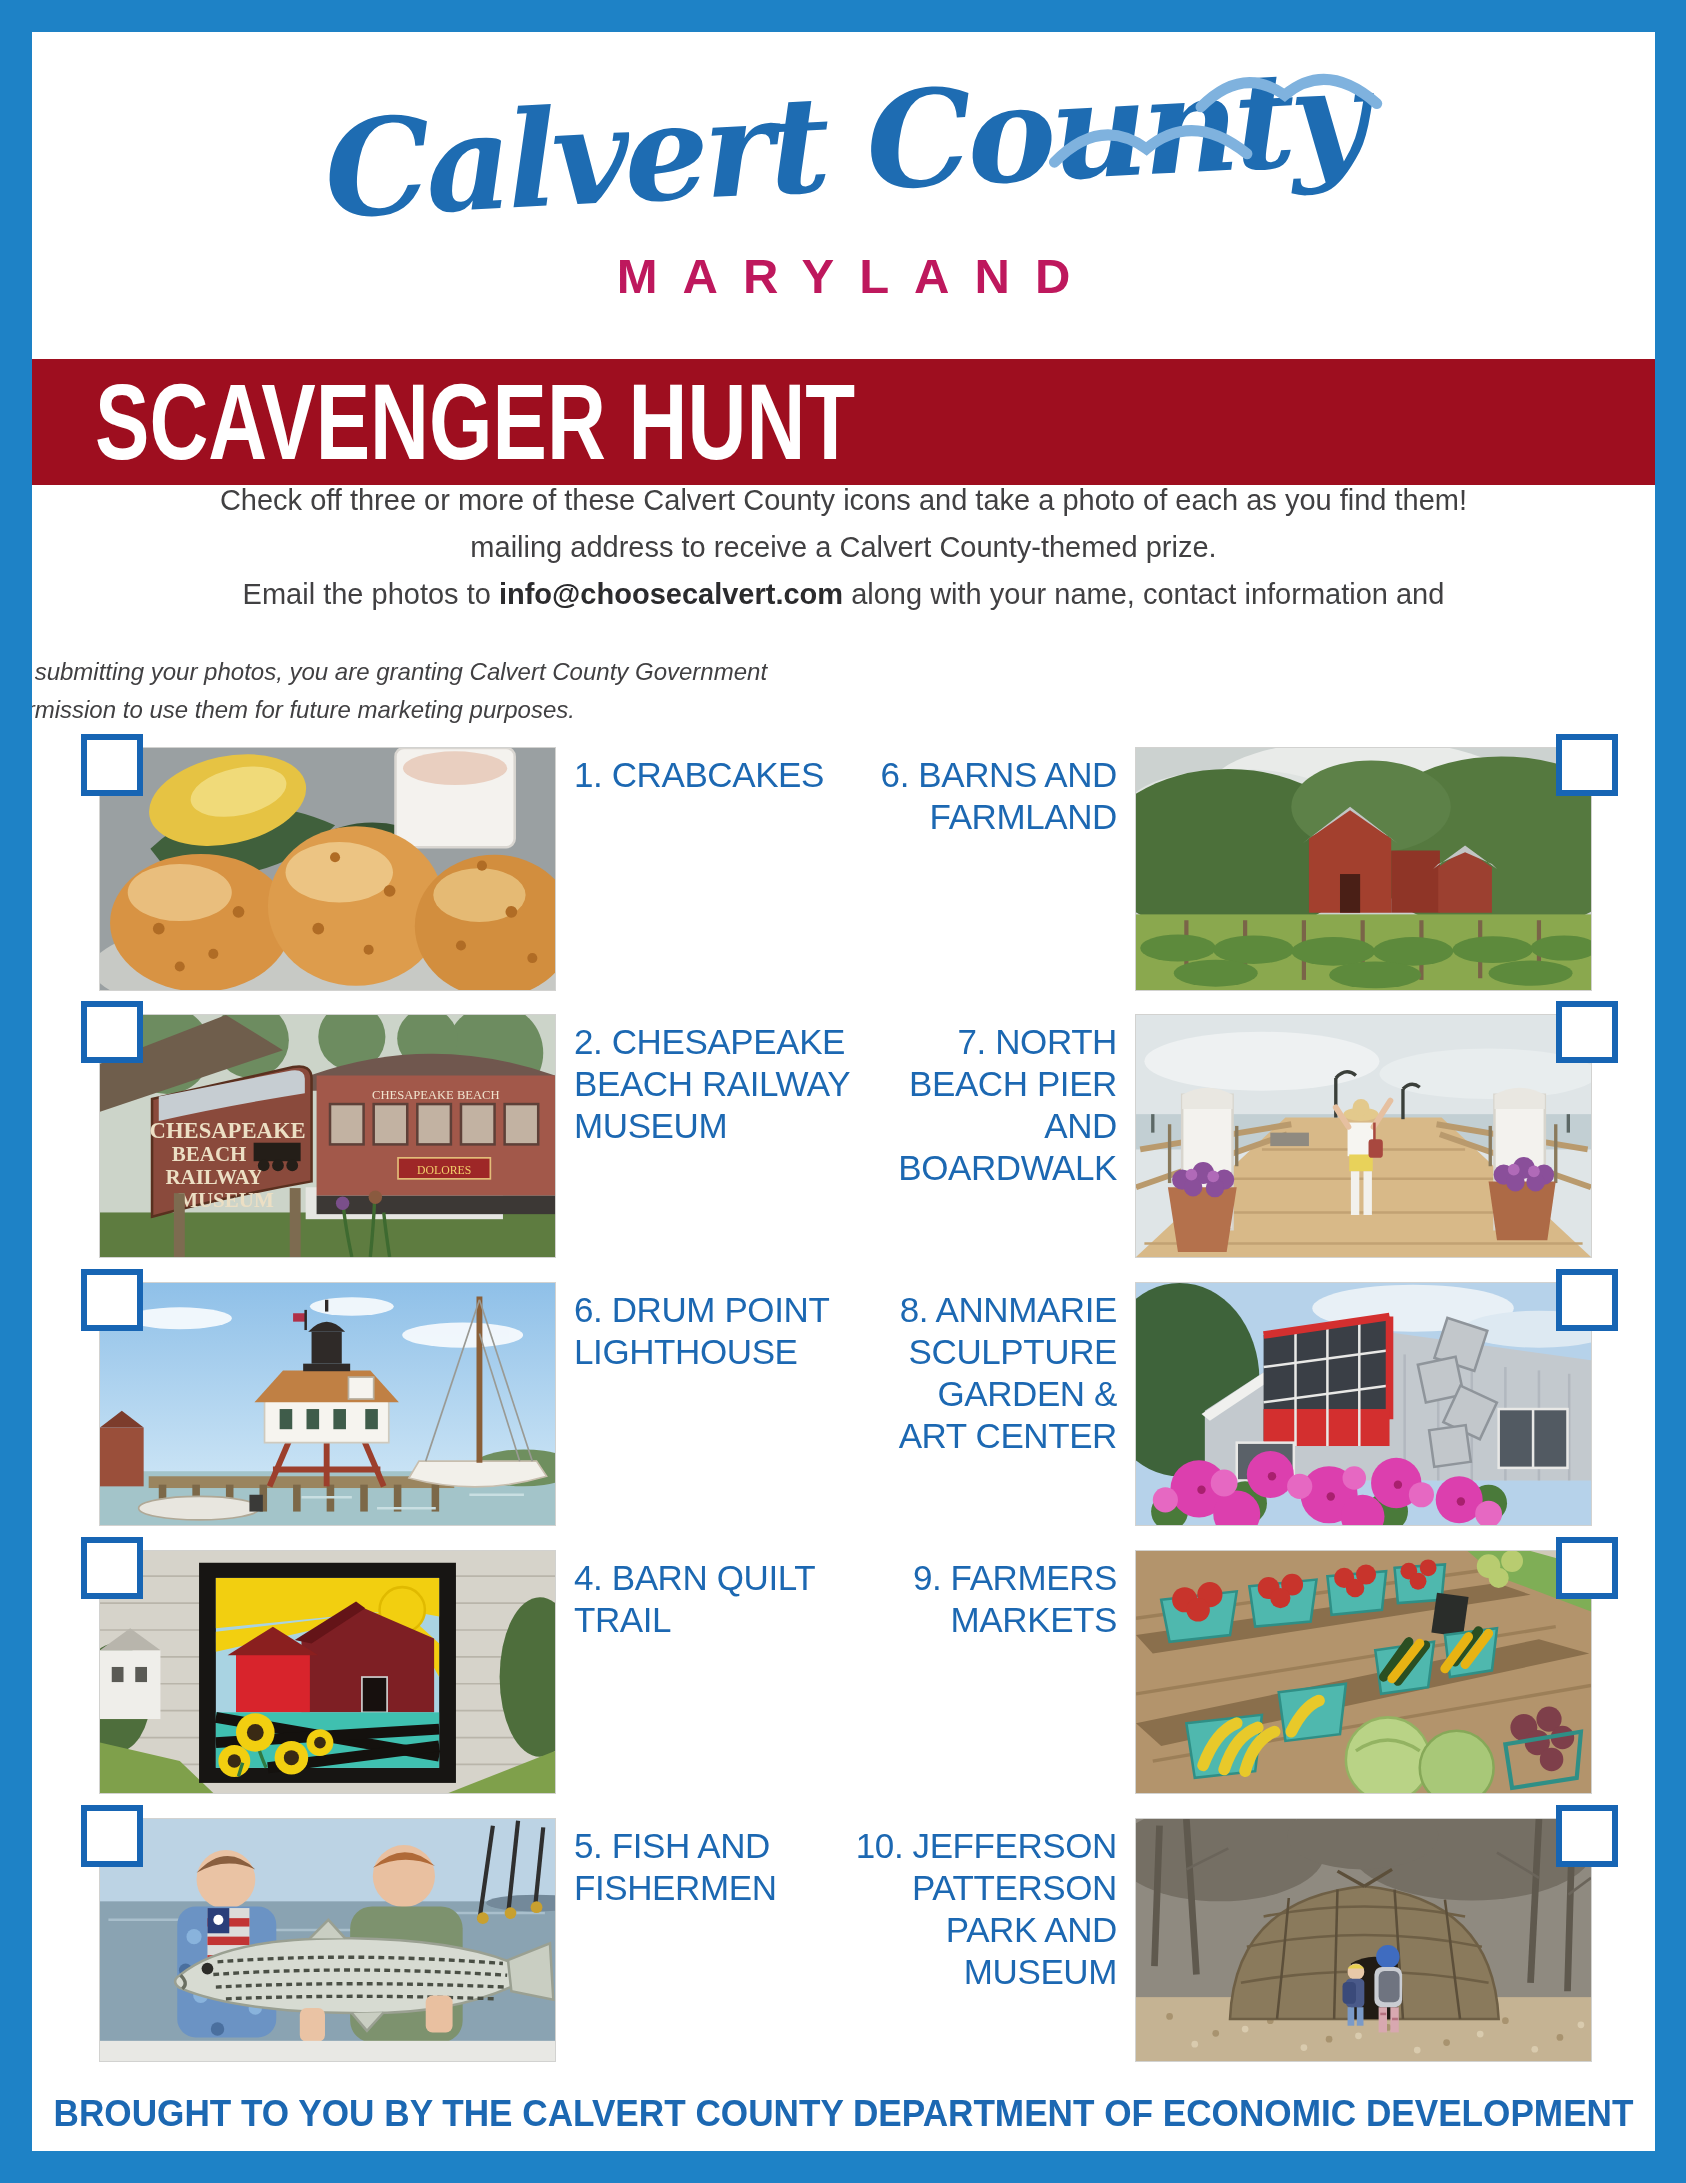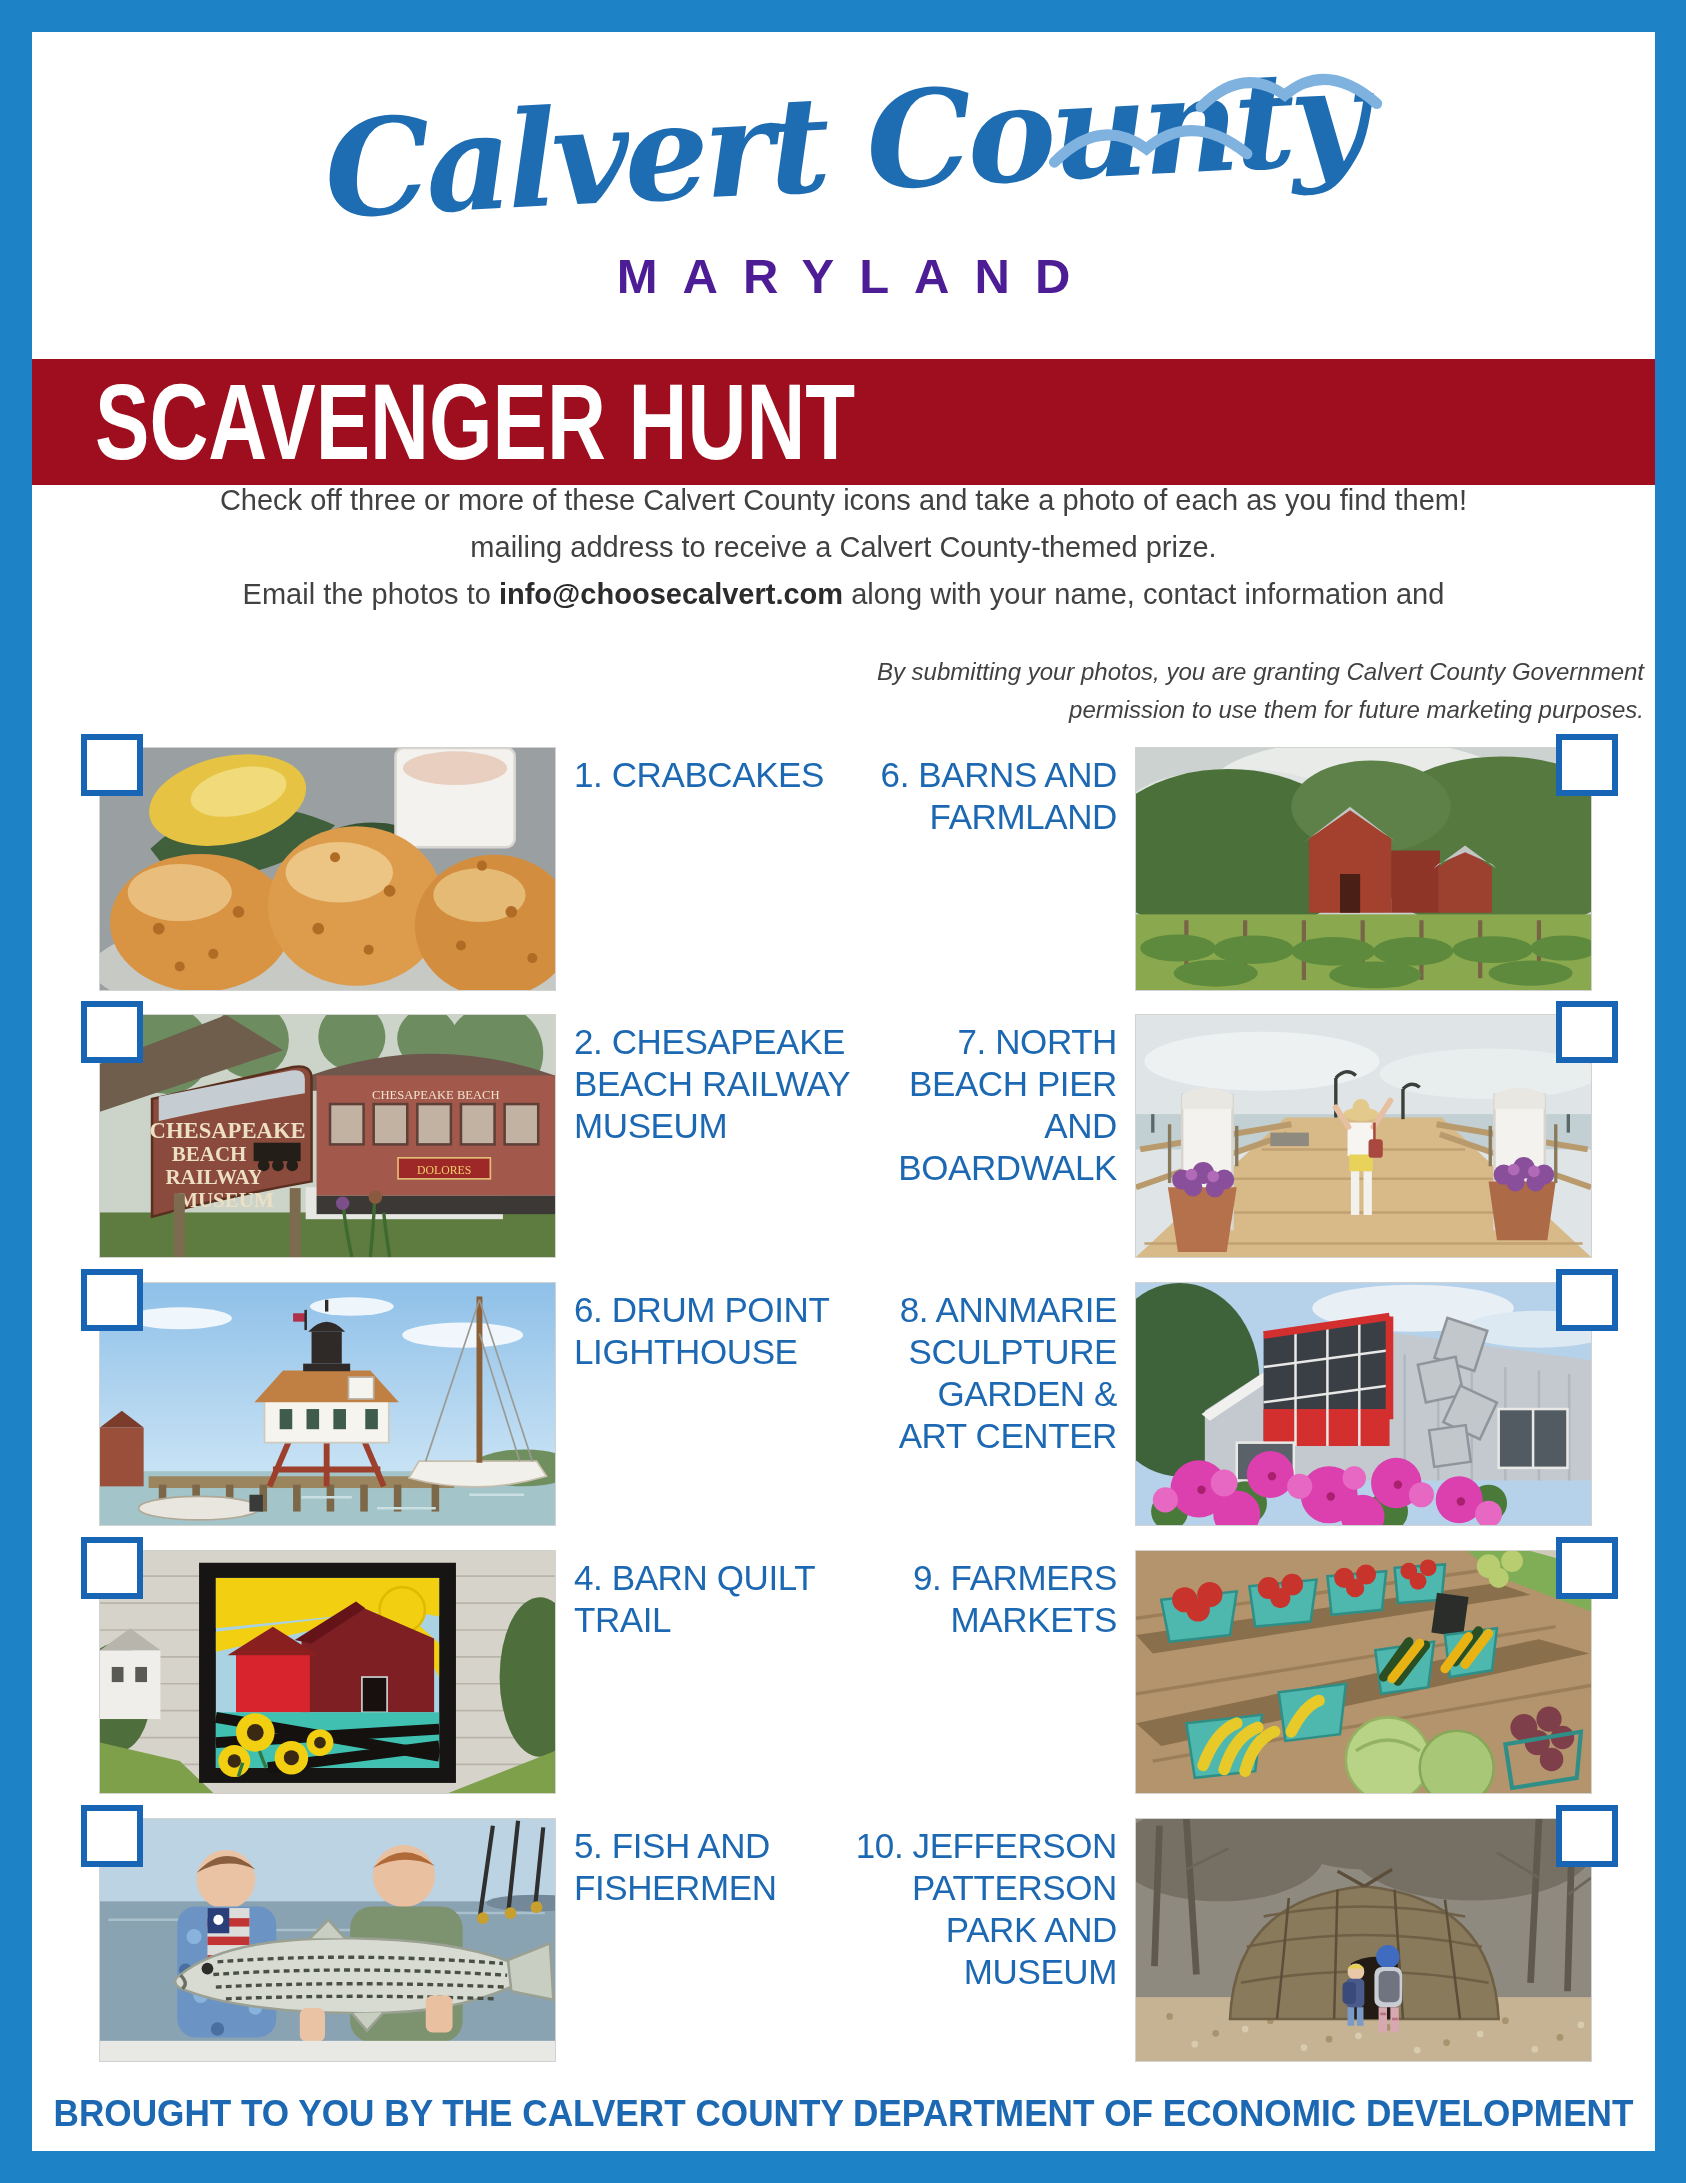--- a/index.html
+++ b/index.html
@@ -6,34 +6,34 @@
   body{width:1687px;height:2183px;background:#ffffff;font-family:"Liberation Sans",sans-serif;}
   .page{position:relative;width:1687px;height:2183px;background:#ffffff;overflow:hidden;}
   .frame{position:absolute;inset:0;border:32px solid #1e82c6;z-index:40;pointer-events:none;}
 
   
   .logo{position:absolute;top:40px;left:0;width:1687px;height:311px;text-align:center;}
   .logo-script{position:absolute;top:25px;left:0;width:100%;text-align:center;
     font-family:"DejaVu Serif",serif;font-style:italic;font-weight:bold;
     font-size:133px;color:#1e6cb2;letter-spacing:-5px;transform:rotate(-3deg);}
   .logo-sub{position:absolute;top:208px;left:0;width:100%;text-align:center;
-    font-size:49px;font-weight:bold;color:#4c1d95;letter-spacing:25px;text-indent:25px;}
+    font-size:49px;font-weight:bold;color:#be185d;letter-spacing:25px;text-indent:25px;}
   .birds{position:absolute;top:15px;left:1037px;width:353px;height:134px;}
 
   
   .banner{position:absolute;top:359px;left:0;width:1687px;height:126px;background:#9e0e1f;
     display:flex;align-items:center;justify-content:flex-start;}
   .banner-title{color:#ffffff;font-weight:bold;font-size:102px;letter-spacing:0px;
     transform:scale(0.8,1.05);white-space:nowrap;}
 
   
   .intro{position:absolute;top:477px;left:0;width:1687px;text-align:center;
     color:#414042;font-size:29px;line-height:47px;}
   .intro b{font-weight:bold;color:#2b2b2d;}
-  .note{position:absolute;top:653px;left:0;width:1644px;text-align:right;
+  .note{position:absolute;top:653px;left:0;width:1644px;text-align:left;
     color:#414042;font-size:24px;line-height:38px;font-style:italic;white-space:pre-line;}
 
   
   .photo{position:absolute;width:455px;height:242px;border:0.8px solid #d2d2d0;background:#a16207;overflow:hidden;}
   .photo svg{position:absolute;inset:0;width:100%;height:100%;display:block;}
   .photoL{left:99px;top:var(--t);}
   .photoR{left:1135px;top:var(--t);}
   .check{position:absolute;width:50px;height:50px;background:#ffffff;border:6.7px solid #1765b4;z-index:20;}
   .checkL{left:81px;top:calc(var(--t) - 13.4px);}
   .checkR{left:1556px;top:calc(var(--t) - 13.4px);}

